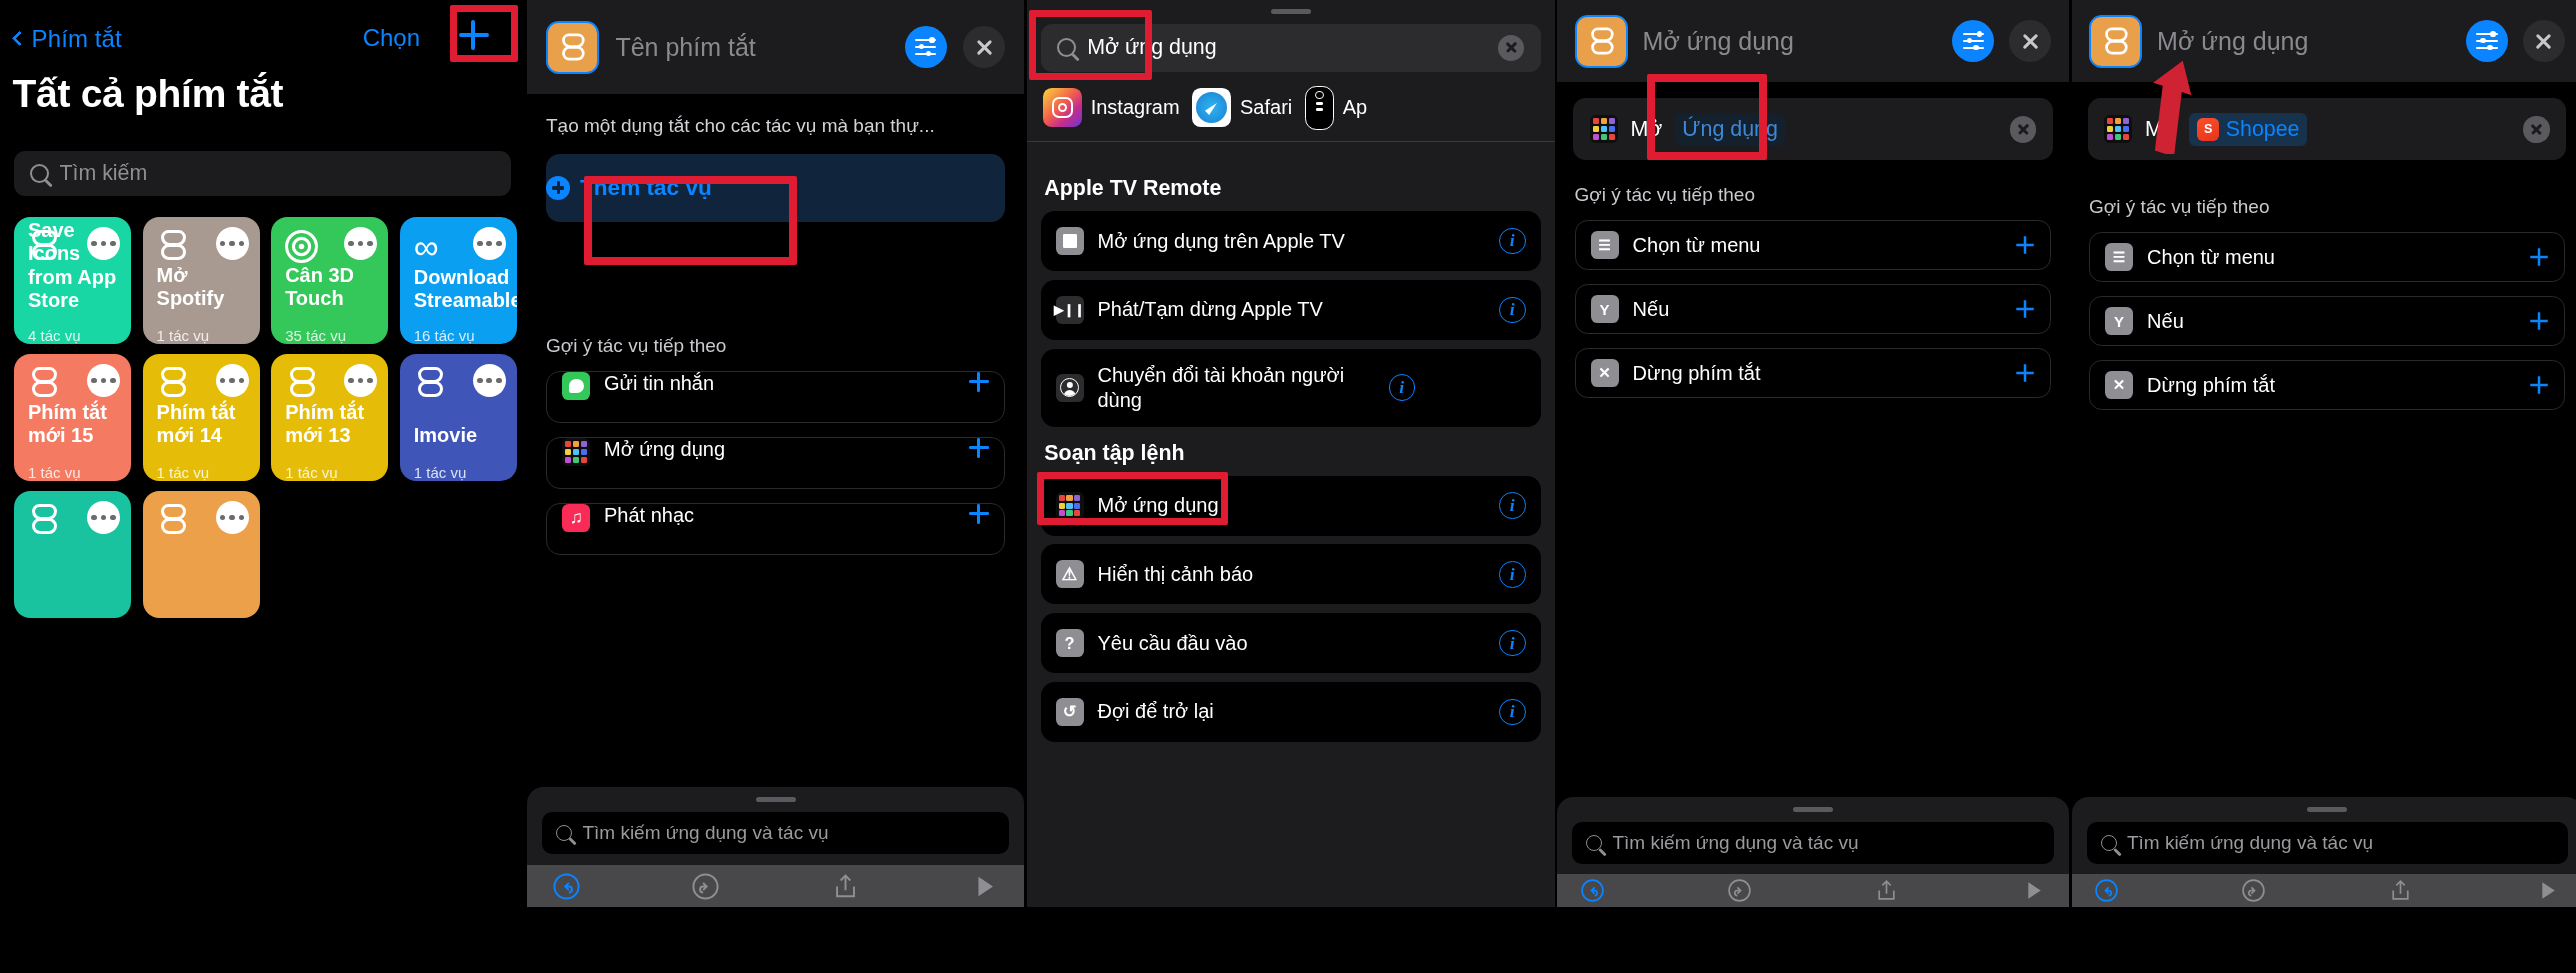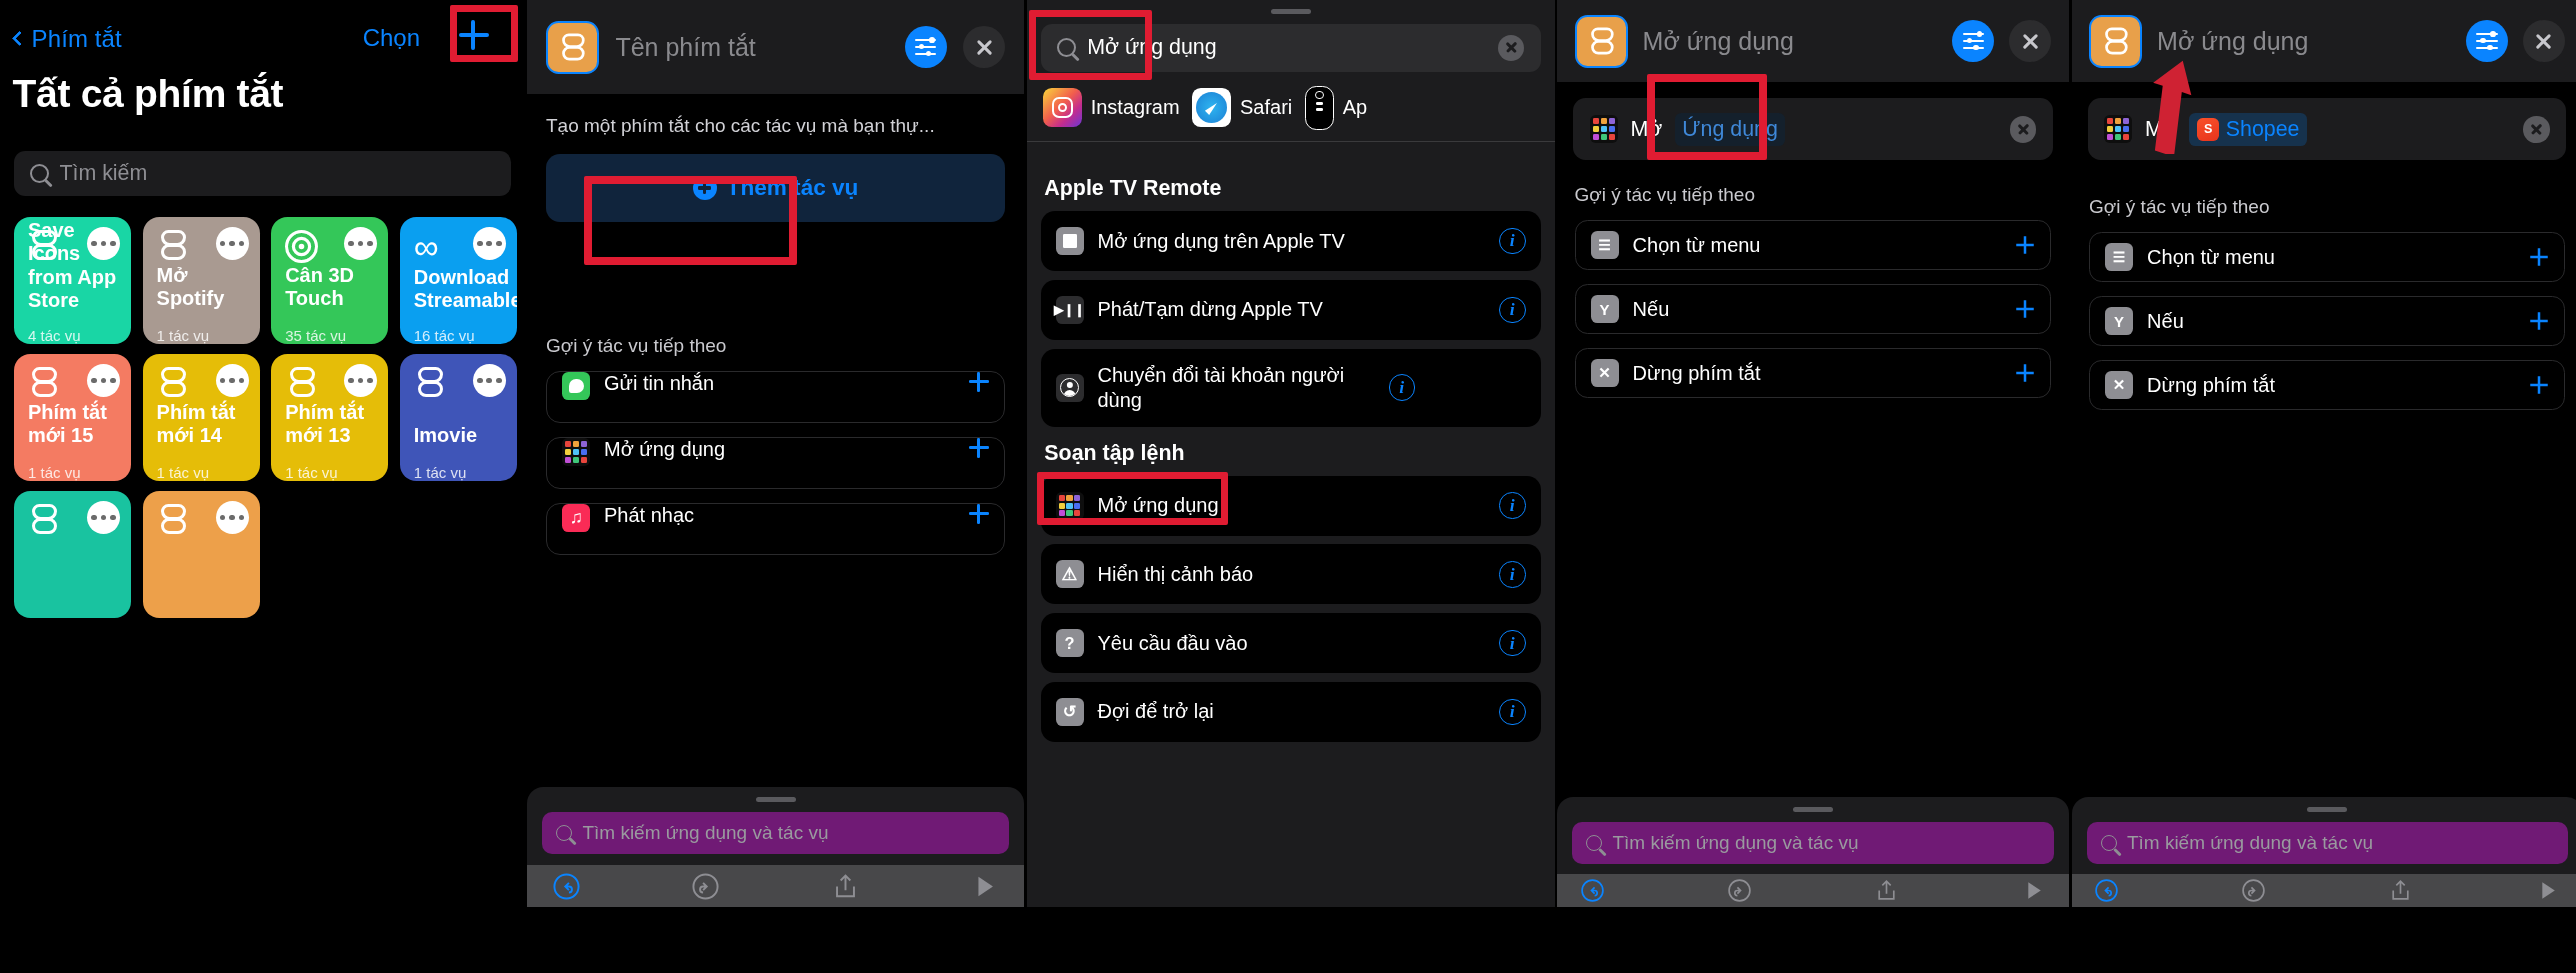--- a/index.html
+++ b/index.html
@@ -77,21 +77,21 @@
   .sliders b:nth-of-type(1){ top:-0.6px; left:14px; }
   .sliders b:nth-of-type(2){ top:6.3px; left:3.8px; }
   .sliders b:nth-of-type(3){ top:13.2px; left:10.7px; }
   .xmark{ position:relative; width:19px; height:19px; }
   .xmark::before,.xmark::after{ content:""; position:absolute; left:0; top:8.2px; width:19px; height:3.1px;
       background:#c7c7cc; border-radius:1.9px; }
   .xmark::before{ transform:rotate(45deg);} .xmark::after{ transform:rotate(-45deg);}
 
   .editor-desc{ margin:21.4px 19px 0; font-size:19px; color:#d1d1d6; white-space:nowrap; overflow:hidden; }
   .addaction{ margin:16.4px 19px 0; height:68px; background:#10243c; border-radius:14px;
-              display:flex; align-items:center; justify-content:center; gap:10px; }
+              display:flex; align-items:center; gap:10px; }
   .plus-circle{ width:24px; height:24px; border-radius:50%; background:#0a84ff; position:relative; flex:0 0 auto; }
   .plus-circle::before,.plus-circle::after{ content:""; position:absolute; background:#10243c; border-radius:1.3px; }
   .plus-circle::before{ left:5.7px; top:10.7px; width:12.6px; height:3.1px; }
   .plus-circle::after{ top:5.7px; left:10.7px; width:3.1px; height:12.6px; }
   .addaction span{ color:#0a84ff; font-size:22.6px; font-weight:bold; }
   .hl-add{ position:absolute; left:57px; top:176px; width:213px; height:89px; border:8.2px solid #e01c32; border-radius:1.9px; }
 
   .sec-label{ margin:21.4px 19px 0; font-size:19px; color:#c9c9ce; }
   .sugg{ margin:14px 19px 13px; height:52px; border:1.3px solid #2a2a2c; border-radius:14px;
          display:flex; padding:0 15px; gap:14px; }
@@ -99,21 +99,21 @@
   .sugg .plus{ width:20px; height:20px; position:relative; }
   .sugg .plus::before,.sugg .plus::after{ content:""; position:absolute; background:#0a84ff; border-radius:1.3px; }
   .sugg .plus::before{ left:0; top:8.2px; width:20px; height:3.1px; }
   .sugg .plus::after{ top:0; left:8.2px; height:20px; width:3.1px; }
   .ico{ width:28px; height:28px; border-radius:6.3px; flex:0 0 auto; display:flex; align-items:center;
         justify-content:center; font-size:15px; color:#fff; }
 
   .bottombar{ position:absolute; left:0; right:0; bottom:0; }
   .bb-sheet{ background:#1c1c1e; border-radius:16.4px 16.4px 0 0; padding:10px 15px 11.3px; position:relative; }
   .grabber{ width:40px; height:5px; border-radius:2.5px; background:#5a5a5e; margin:0 auto 10px; }
-  .bb-search{ height:42px; background:#701a75; border-radius:10px; display:flex; align-items:center;
+  .bb-search{ height:42px; background:#000000; border-radius:10px; display:flex; align-items:center;
               padding:0 14px; gap:10px; }
   .bb-search .ph{ color:#9a9a9f; font-size:19px; }
   .toolbar{ height:42px; background:#48484a; display:flex; align-items:center; justify-content:space-between;
             padding:0 25px; }
   .tb-ico{ width:29px; height:29px; }
 
   
   .p3-sheet{ position:absolute; left:0; top:0; right:0; bottom:0; background:#1c1c1e; }
   .p3-top{ padding:8.8px 14px 0; }
   .p3-search{ margin-top:10px; height:48px; background:#2c2c2e; border-radius:11.3px; display:flex;
@@ -344,21 +344,21 @@
             <b></b>
             <b></b>
             <b></b>
           </div>
       </div>
       <div class="round-btn grey">
         <div class="xmark"></div>
       </div>
     </div>
 
-    <div class="editor-desc">Tạo một phím tắt cho các tác vụ mà bạn thự...</div>
+    <div class="editor-desc">Tạo một dụng tắt cho các tác vụ mà bạn thự...</div>
 
     <div class="addaction">
       <div class="plus-circle"></div>
       <span>Thêm tác vụ</span>
     </div>
     <div class="hl-add"></div>
 
     <div class="sec-label" style="margin-top:113px;">Gợi ý tác vụ tiếp theo</div>
 
     <div class="sugg">

